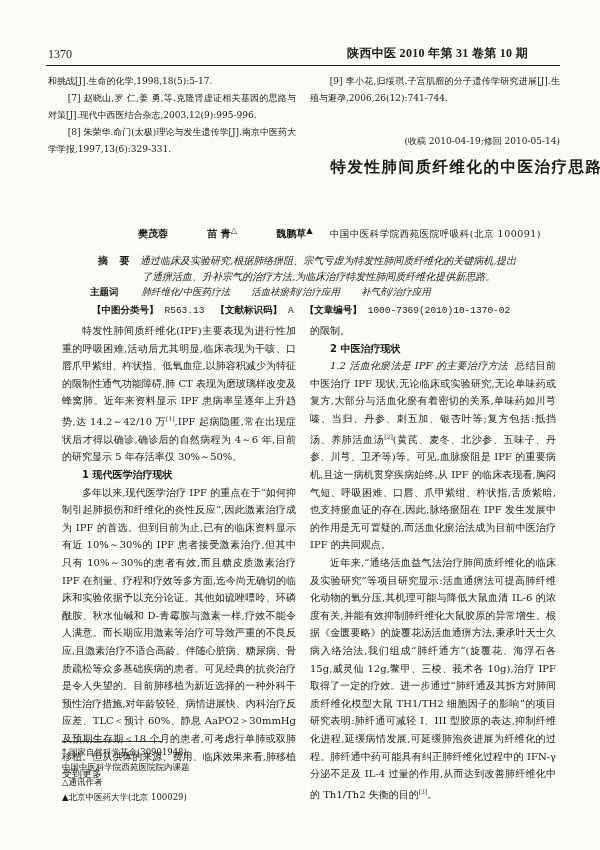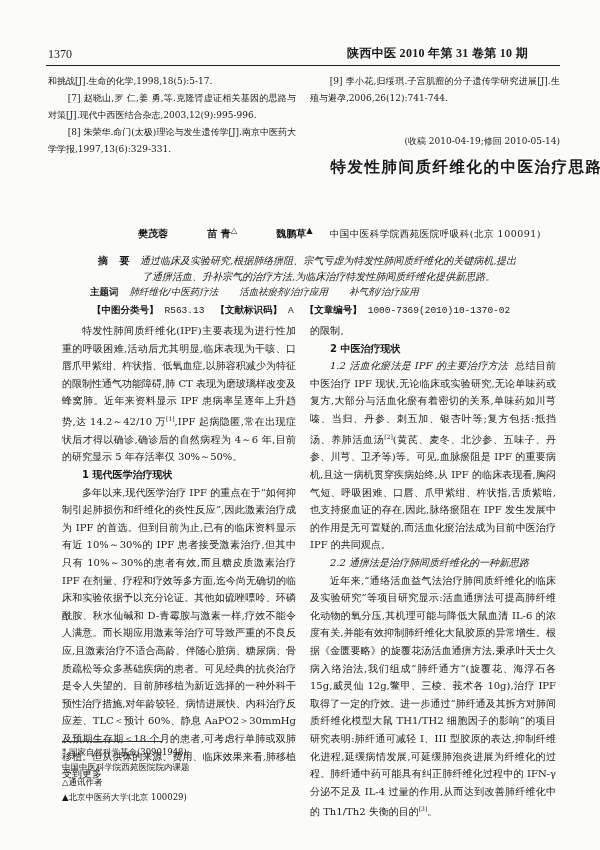--- a/index.html
+++ b/index.html
@@ -26,21 +26,21 @@
 
   .authors { left: 110px; top: 225px; font-size: 10px; white-space: nowrap; }
   .authors b { font-weight: bold; margin-right: 8px; padding-left: 28px; }
   .authors .aff { margin-left: 6px; font-size: 9.5px; letter-spacing: 0.5px; }
 
   .abstract { left: 90px; top: 253px; width: 470px; font-size: 10px; line-height: 16px; margin-left: 8px; }
   .abstract .lab { font-weight: bold; font-family: "DejaVu Sans", sans-serif; display: inline-block; width: 42px; letter-spacing: 4px; }
   .abstract .txt { font-style: italic; }
   .abstract .cont { padding-left: 44px; font-style: italic; }
   .keywords { left: 90px; top: 286px; font-size: 9.5px; white-space: nowrap; }
-  .keywords .lab { font-weight: bold; font-family: Liberation Serif, serif; margin-right: 8px; }
+  .keywords .lab { font-weight: bold; font-family: Liberation Serif, serif; margin-right: 20px; }
   .keywords .kw { font-style: italic; margin-right: 18px; }
   .classline { left: 92px; top: 304px; font-size: 9.5px; white-space: nowrap; }
   .classline .lab { font-weight: bold; font-family: "DejaVu Sans", sans-serif; }
   .classline .val { margin: 0 8px 0 6px; font-family: Liberation Mono, monospace; text-align: center; }
 
   .col { font-size: 10px; line-height: 17.6px; text-align: justify; }
   .col p { margin: 0; text-indent: 2em; }
   .col p.noind { text-indent: 0; }
   .col .h1 { font-weight: bold; font-family: "DejaVu Sans", sans-serif; }
   .col .h2 { font-style: italic; }
@@ -101,21 +101,20 @@
 <div class="abs col colL">
   <p><span>特发性肺间质纤维化(IPF)主要表现为进行性加重的呼吸困难,活动后尤其明显,临床表现为干咳、口唇爪甲紫绀、杵状指、低氧血症,以肺容积减少为特征的限制性通气功能障碍,肺 CT 表现为磨玻璃样改变及蜂窝肺。近年来资料显示 IPF 患病率呈逐年上升趋势,达 14.2～42/10 万</span><sup>[1]</sup><span>,IPF 起病隐匿,常在出现症状后才得以确诊,确诊后的自然病程为 4～6 年,目前的研究显示 5 年存活率仅 30%～50%。</span></p>
   <p class="h1">1  现代医学治疗现状</p>
   <p>多年以来,现代医学治疗 IPF 的重点在于“如何抑制引起肺损伤和纤维化的炎性反应”,因此激素治疗成为 IPF 的首选。但到目前为止,已有的临床资料显示有近 10%～30%的 IPF 患者接受激素治疗,但其中只有 10%～30%的患者有效,而且糖皮质激素治疗 IPF 在剂量、疗程和疗效等多方面,迄今尚无确切的临床和实验依据予以充分论证。其他如硫唑嘌呤、环磷酰胺、秋水仙碱和 D-青霉胺与激素一样,疗效不能令人满意。而长期应用激素等治疗可导致严重的不良反应,且激素治疗不适合高龄、伴随心脏病、糖尿病、骨质疏松等众多基础疾病的患者。可见经典的抗炎治疗是令人失望的。目前肺移植为新近选择的一种外科干预性治疗措施,对年龄较轻、病情进展快、内科治疗反应差、TLC＜预计 60%、静息 AaPO2＞30mmHg 及预期生存期＜18 个月的患者,可考虑行单肺或双肺移植。但从供体的来源、费用、临床效果来看,肺移植受到更多</p>
 </div>
 
 <div class="abs col colR">
   <p class="noind">的限制。</p>
   <p class="h1">2  中医治疗现状</p>
   <p><span class="h2">1.2  活血化瘀法是 IPF 的主要治疗方法</span>&nbsp;&nbsp;<span>总结目前中医治疗 IPF 现状,无论临床或实验研究,无论单味药或复方,大部分与活血化瘀有着密切的关系,单味药如川芎嗪、当归、丹参、刺五加、银杏叶等;复方包括:抵挡汤、养肺活血汤</span><sup>[2]</sup><span>(黄芪、麦冬、北沙参、五味子、丹参、川芎、卫矛等)等。可见,血脉瘀阻是 IPF 的重要病机,且这一病机贯穿疾病始终,从 IPF 的临床表现看,胸闷气短、呼吸困难、口唇、爪甲紫绀、杵状指,舌质紫暗,也支持瘀血证的存在,因此,脉络瘀阻在 IPF 发生发展中的作用是无可置疑的,而活血化瘀治法成为目前中医治疗 IPF 的共同观点。</span></p>
-  <p class="h2">2.2  通痹法是治疗肺间质纤维化的一种新思路</p>
   <p><span>近年来,“通络活血益气法治疗肺间质纤维化的临床及实验研究”等项目研究显示:活血通痹法可提高肺纤维化动物的氧分压,其机理可能与降低大鼠血清 IL-6 的浓度有关,并能有效抑制肺纤维化大鼠胶原的异常增生。根据《金匮要略》的旋覆花汤活血通痹方法,秉承叶天士久病入络治法,我们组成“肺纤通方”(旋覆花、海浮石各 15g,威灵仙 12g,鳖甲、三棱、莪术各 10g),治疗 IPF 取得了一定的疗效。进一步通过“肺纤通及其拆方对肺间质纤维化模型大鼠 TH1/TH2 细胞因子的影响”的项目研究表明:肺纤通可减轻 I、III 型胶原的表达,抑制纤维化进程,延缓病情发展,可延缓肺泡炎进展为纤维化的过程。肺纤通中药可能具有纠正肺纤维化过程中的 IFN-γ 分泌不足及 IL-4 过量的作用,从而达到改善肺纤维化中的 Th1/Th2 失衡的目的</span><sup>[3]</sup><span>。</span></p>
 </div>
 
 <div class="abs fn-rule"></div>
 <div class="abs footnotes">
   <p>* 国家自然科学基金(30901948);</p>
   <p>中国中医科学院西苑医院院内课题</p>
   <p>△通讯作者</p>
   <p>▲北京中医药大学(北京 100029)</p>
 </div>

